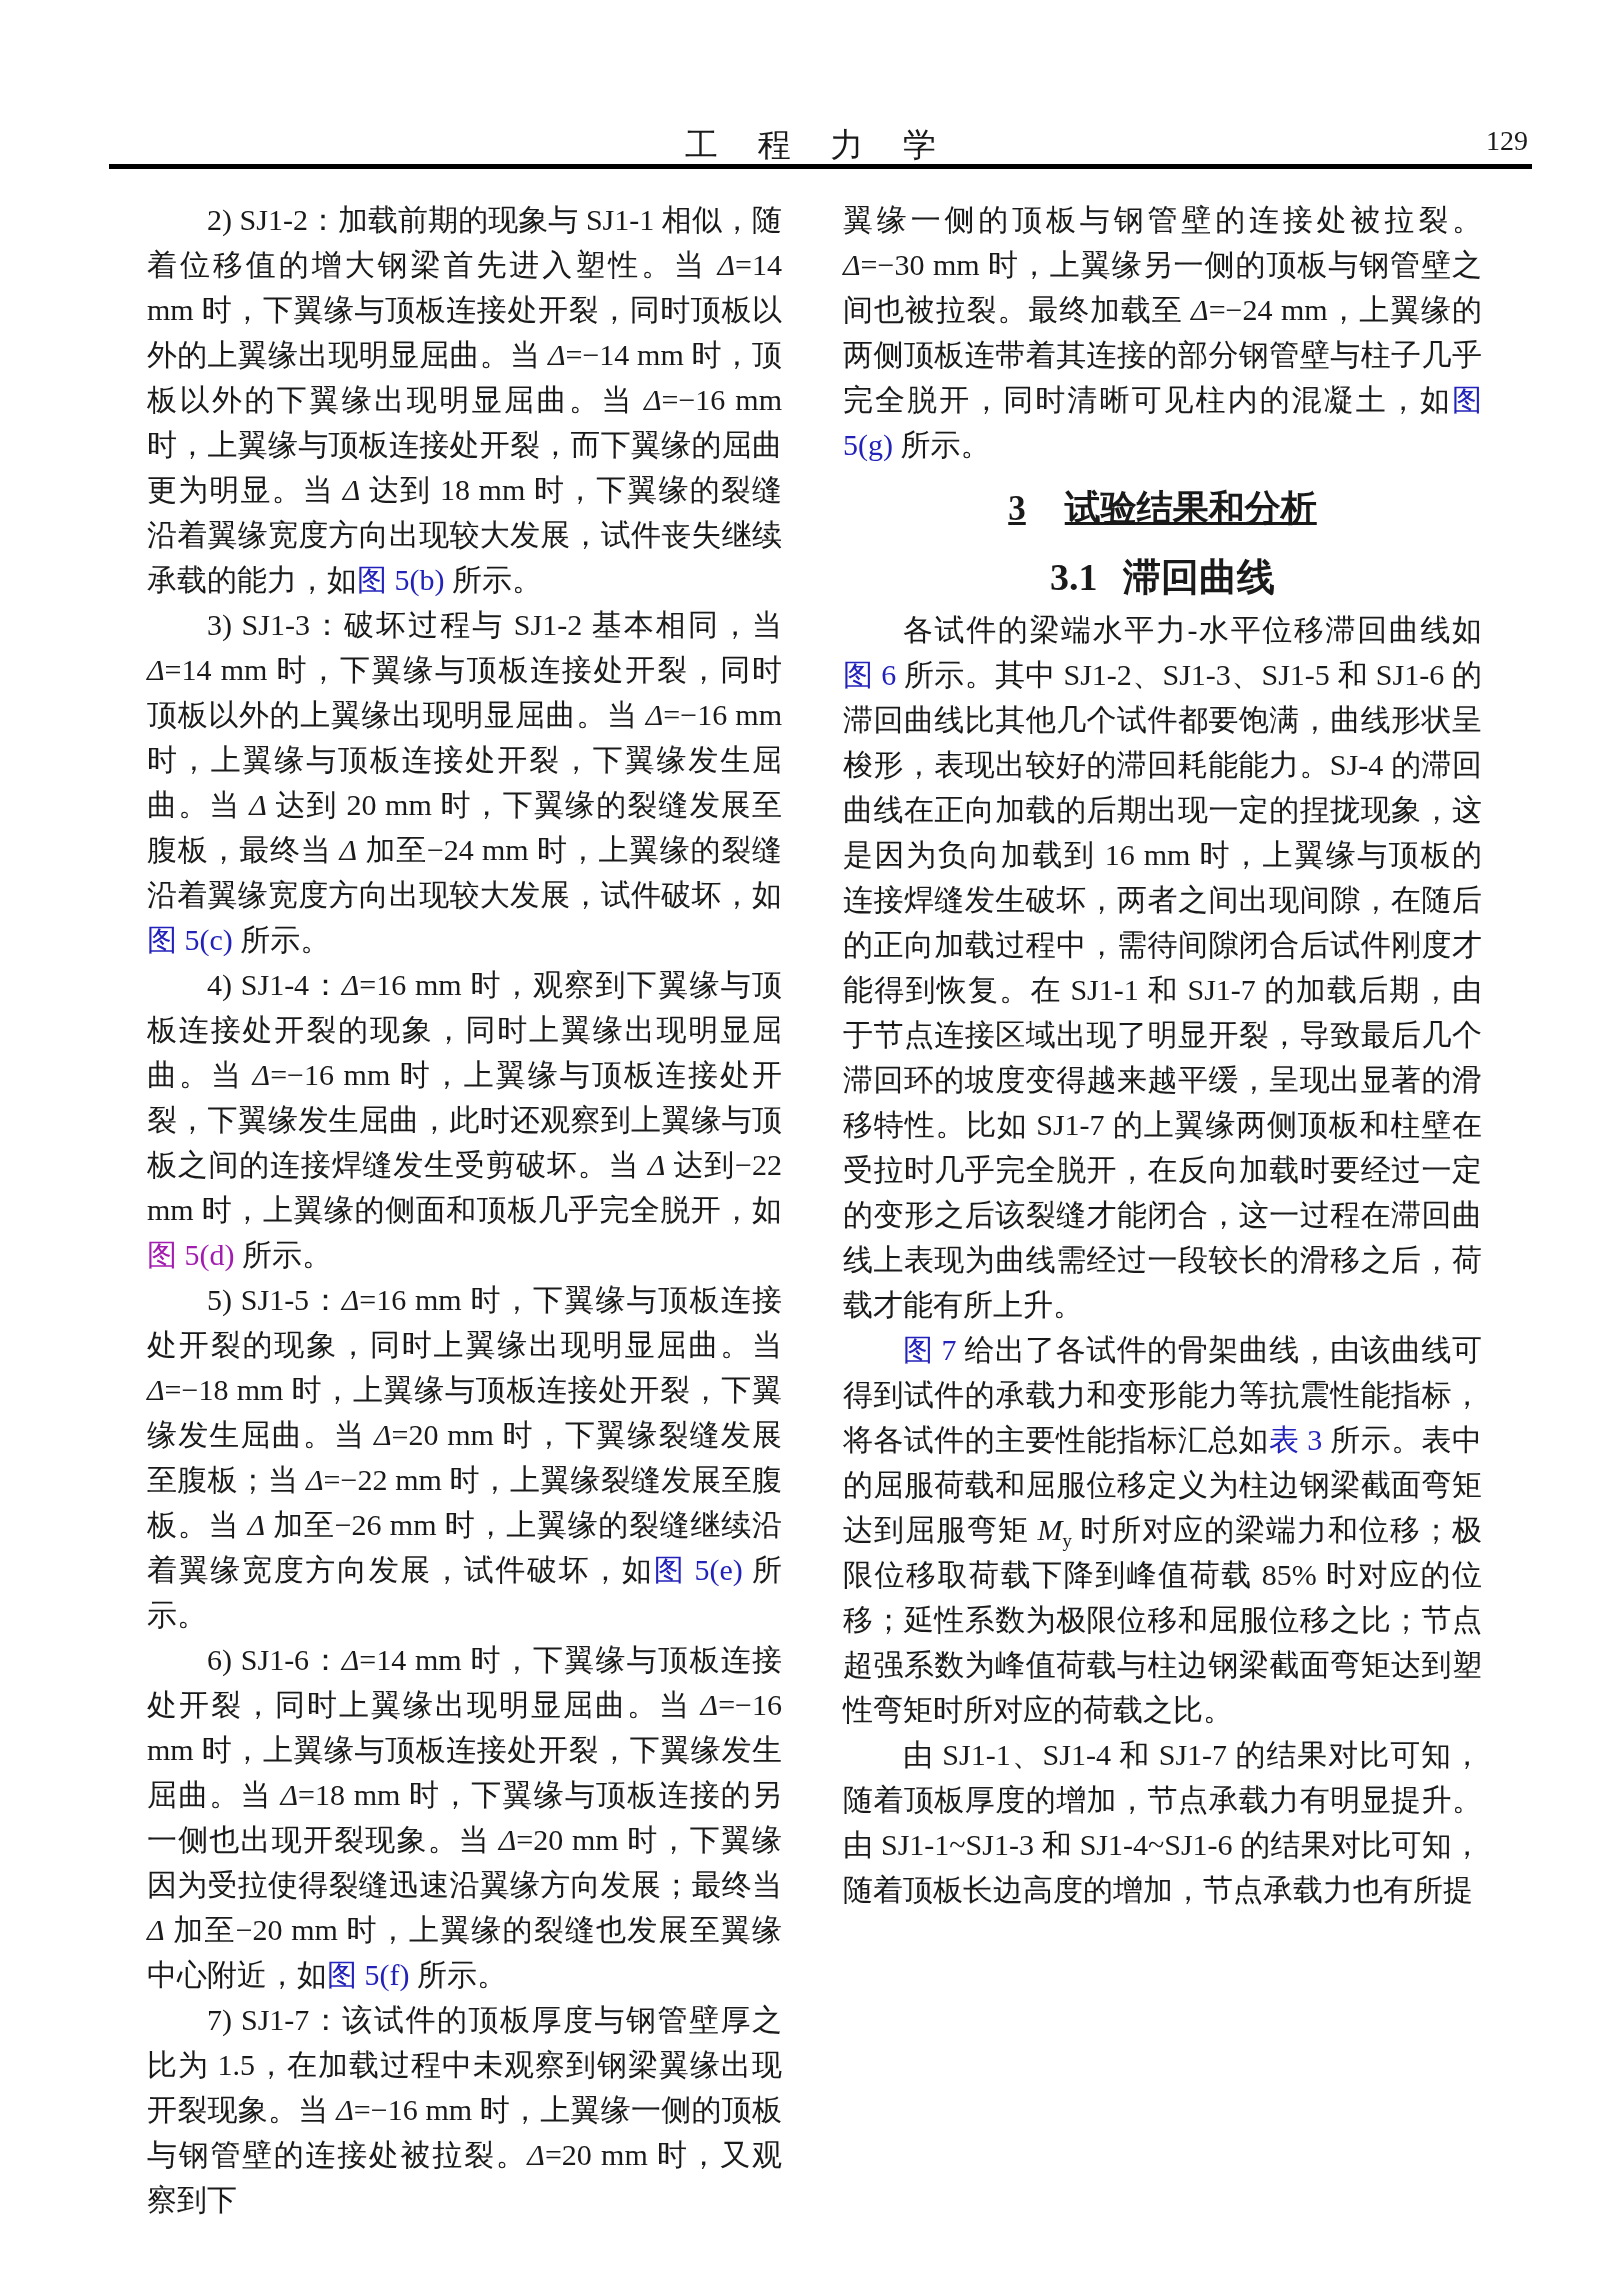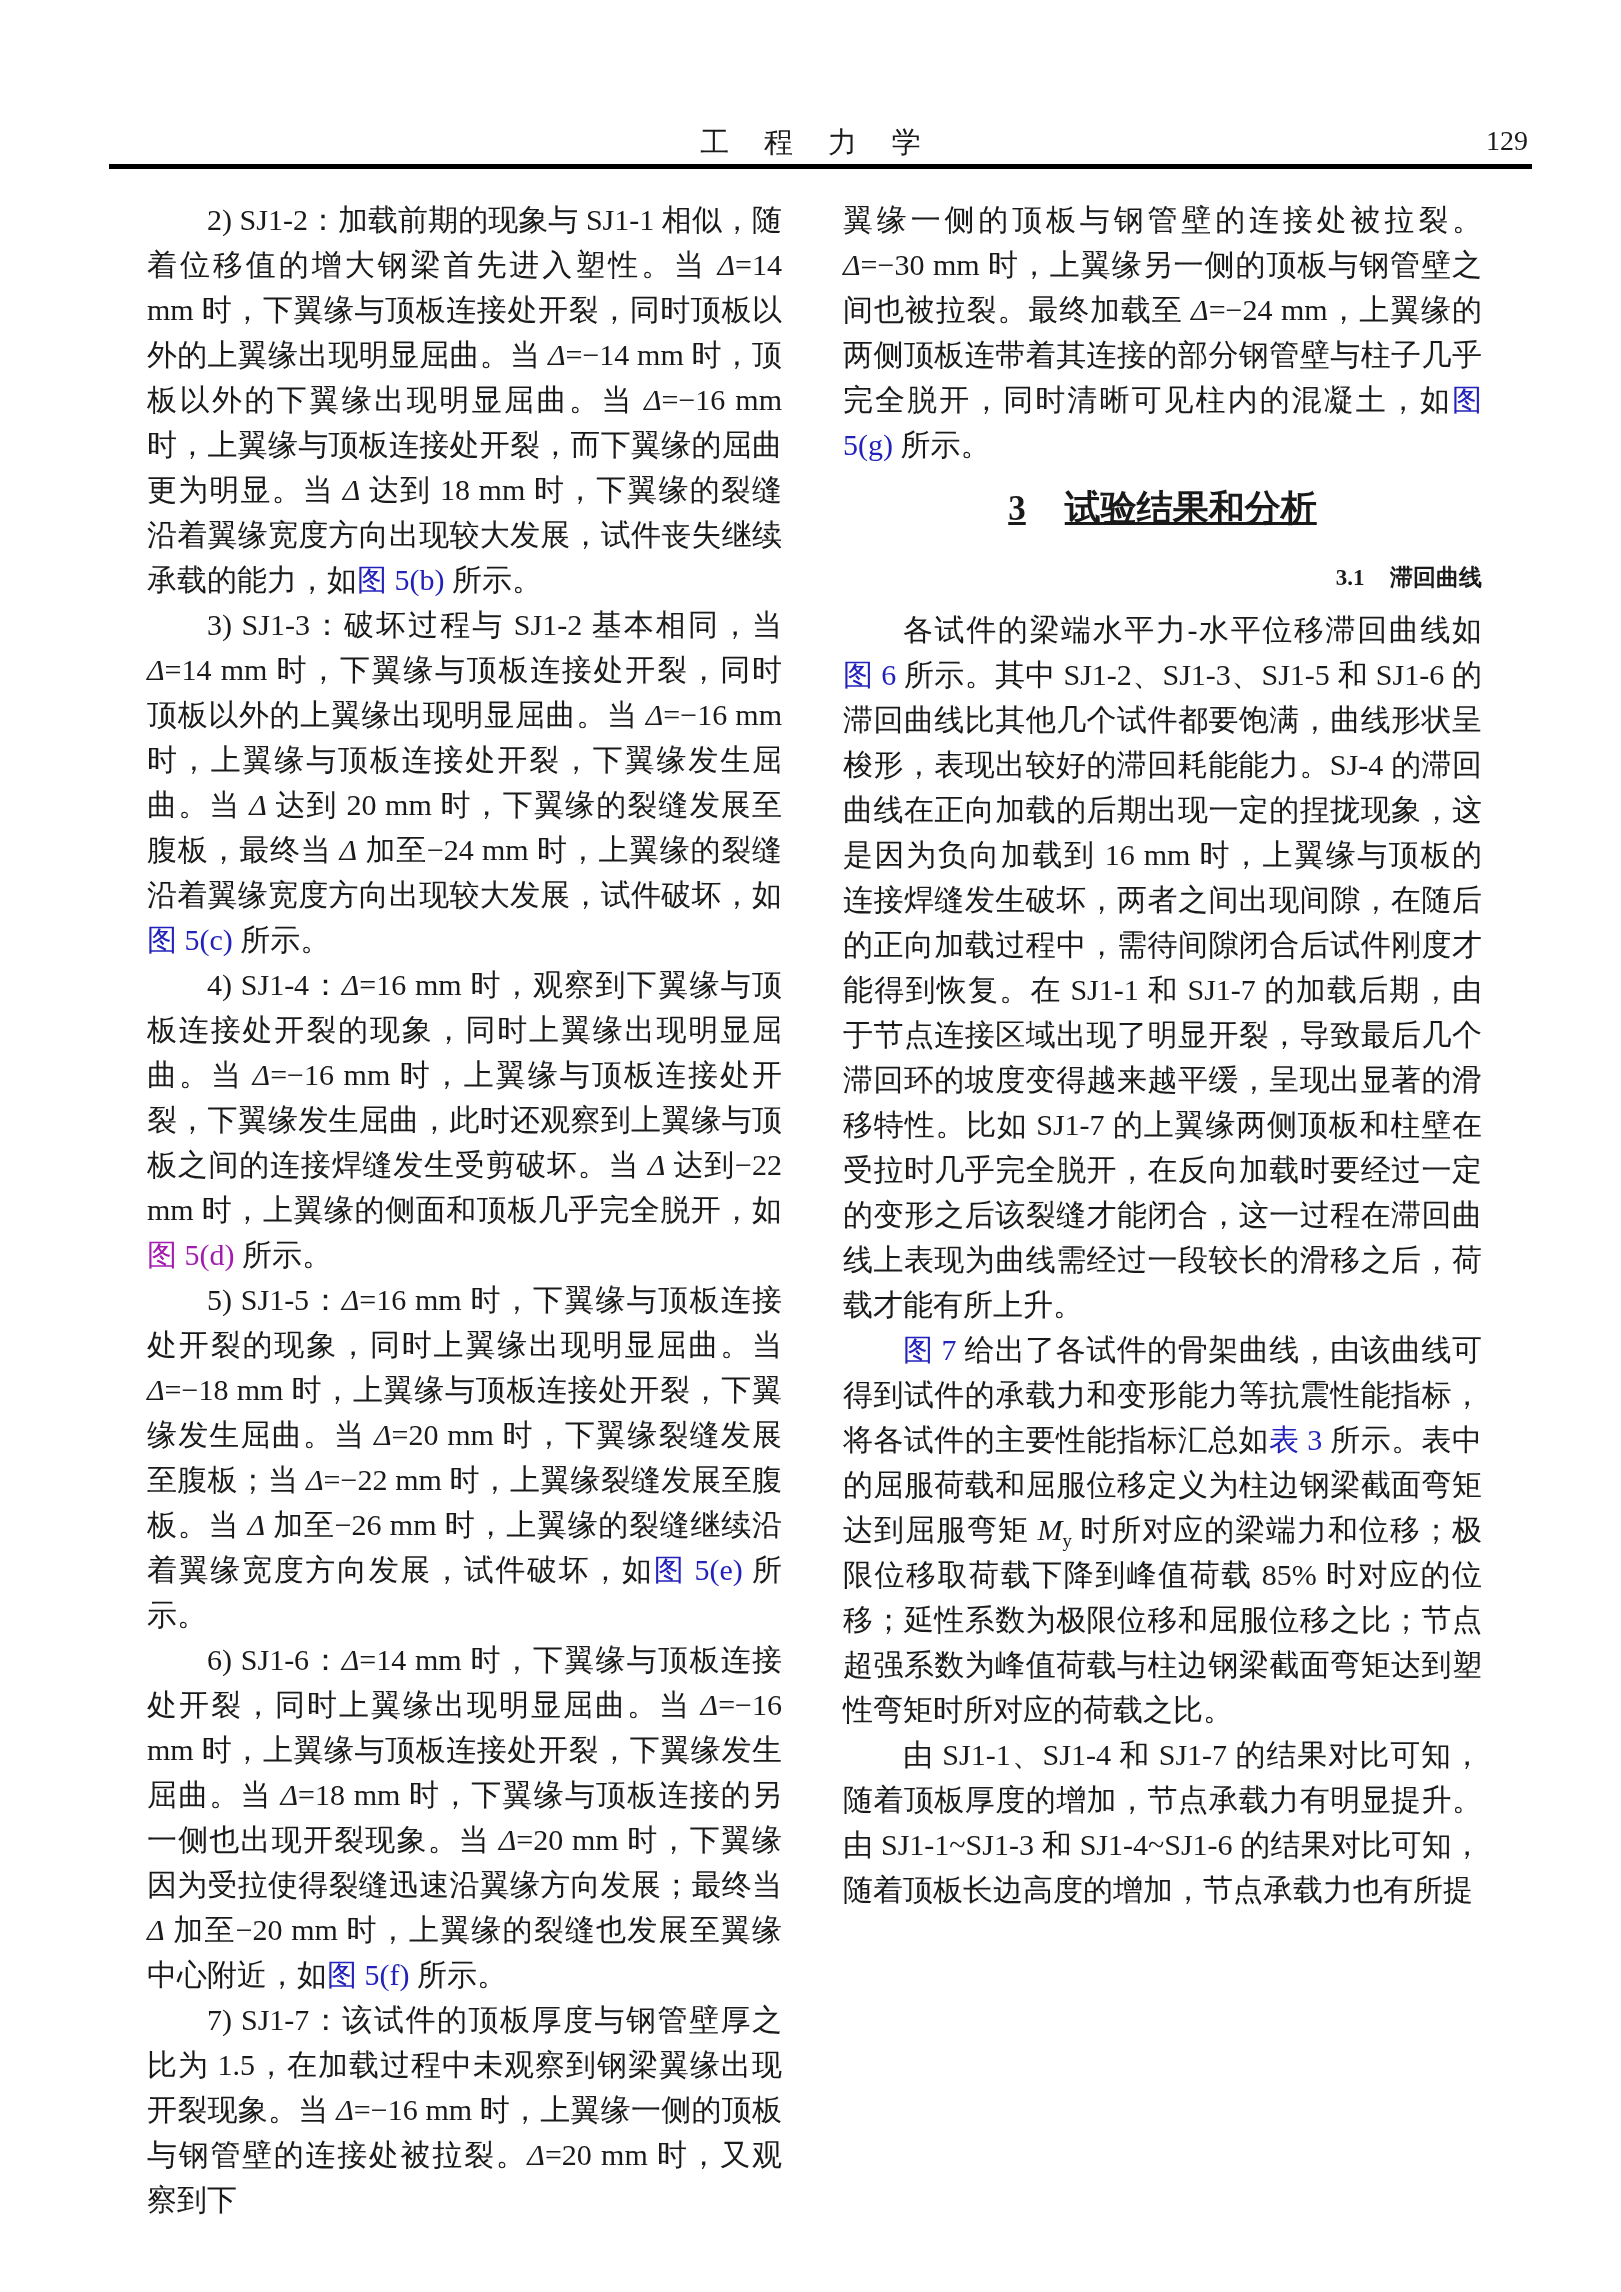--- a/index.html
+++ b/index.html
@@ -11,21 +11,21 @@
     font-family: "Liberation Serif", "DejaVu Serif", serif;
     color: #1a1a1a;
     overflow: hidden;
   }
   .journal-title {
     position: absolute;
     top: 123px;
     left: 0;
     width: 100%;
     text-align: center;
-    font-size: 29px;
+    font-size: 33px;
     word-spacing: 0.95em;
     color: #1a1a1a;
   }
   .page-number {
     position: absolute;
     top: 125px;
     right: 93px;
     font-size: 28px;
     color: #1a1a1a;
   }
@@ -59,21 +59,21 @@
   .heading .h-num {
     font-family: "Liberation Serif", "DejaVu Serif", serif;
     font-weight: 600;
   }
   .heading .h-title {
     font-family: "Liberation Sans", "DejaVu Sans", sans-serif;
     font-weight: 700;
   }
   .h1 { font-size: 36px; line-height: 49px; margin: 15.7px 0 21.6px 0; text-align: center; text-decoration: underline; }
   .h1 .h-num { margin-right: 39px; font-size: 35px; }
-  .h2 { font-size: 23px; line-height: 47px; margin: 7.8px 0 5.9px 0; text-align: right; }
+  .h2 { font-size: 38px; line-height: 47px; margin: 7.8px 0 5.9px 0; text-align: center; }
   .h2 .h-num { margin-right: 25.5px; }
 </style>
 </head>
 <body>
 
 <div class="page">
   <div class="journal-title">工 程 力 学</div>
   <div class="page-number">129</div>
   <div class="header-rule"></div>
 

